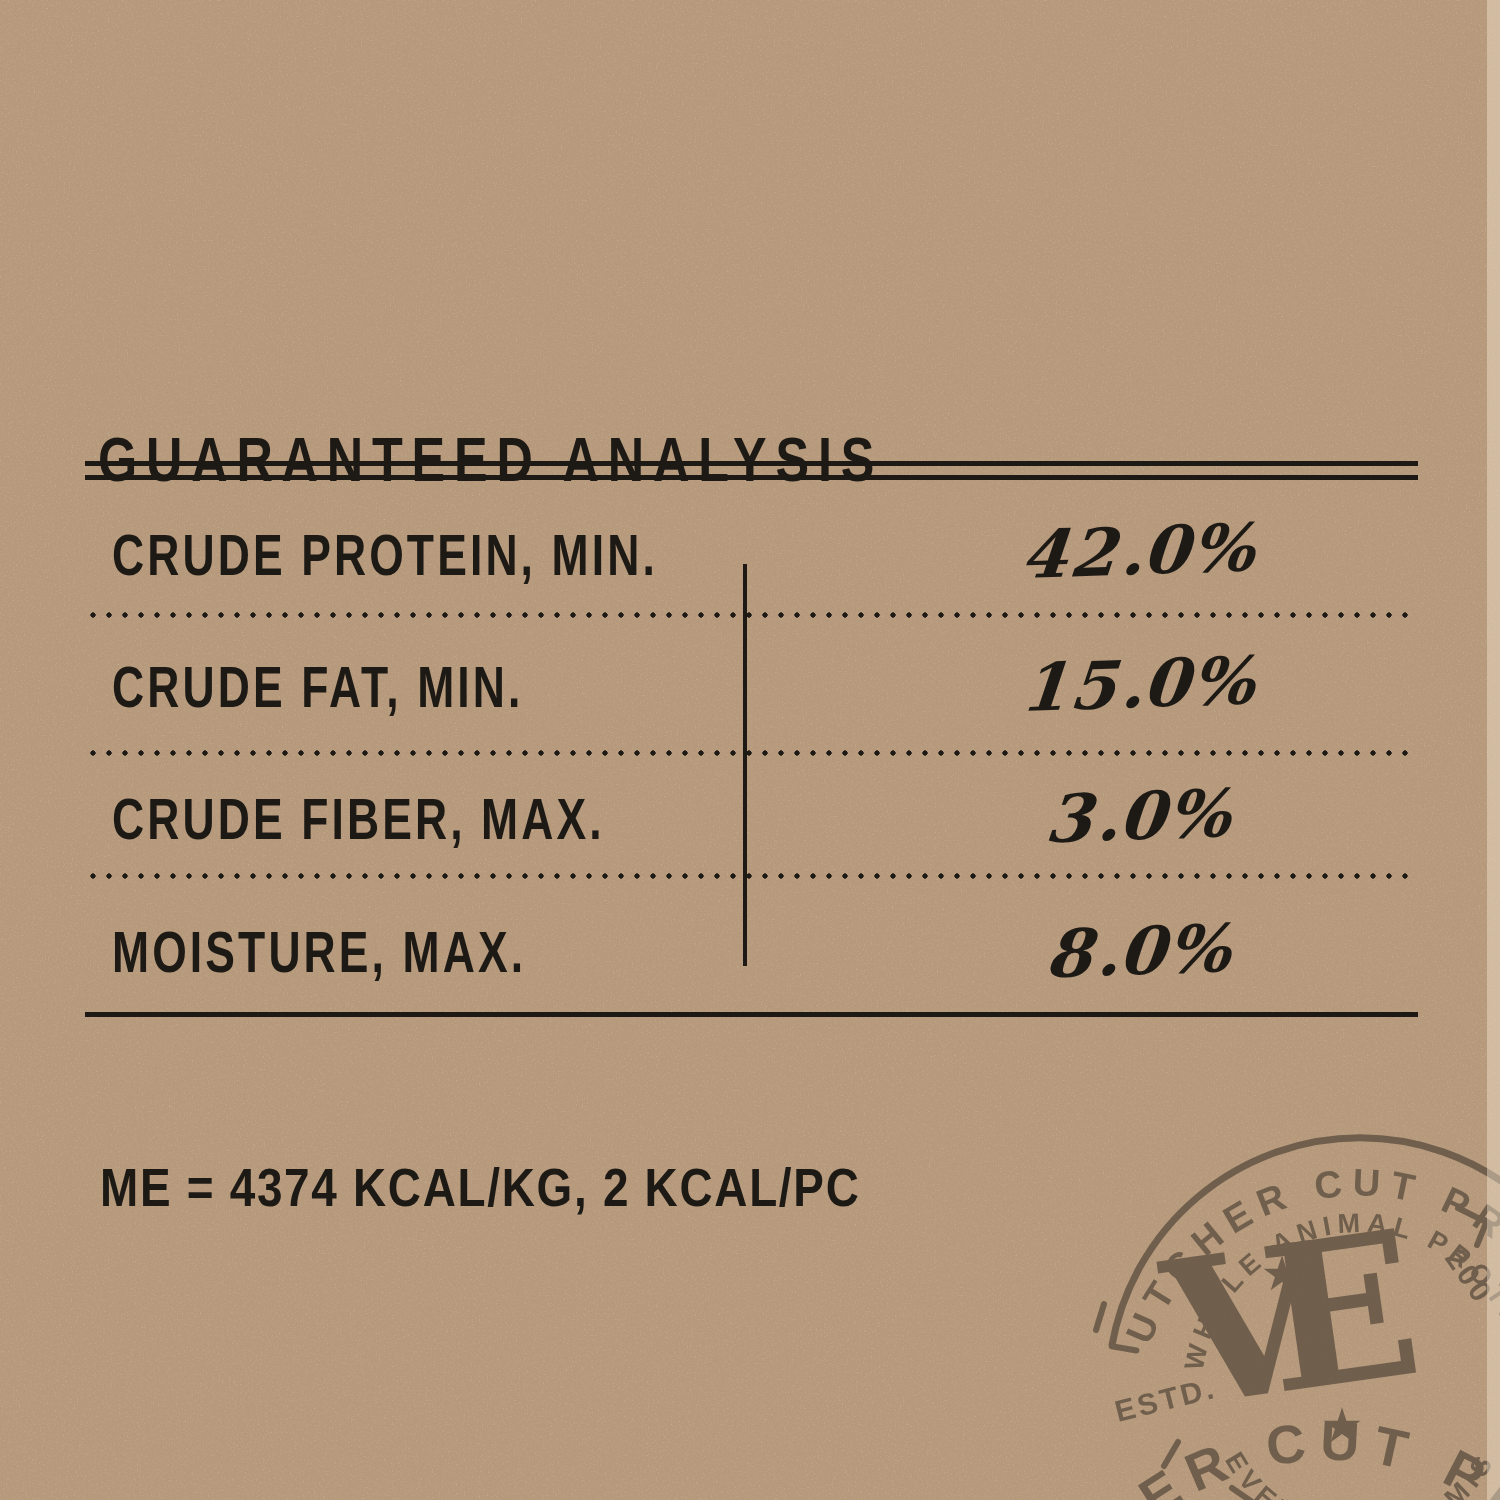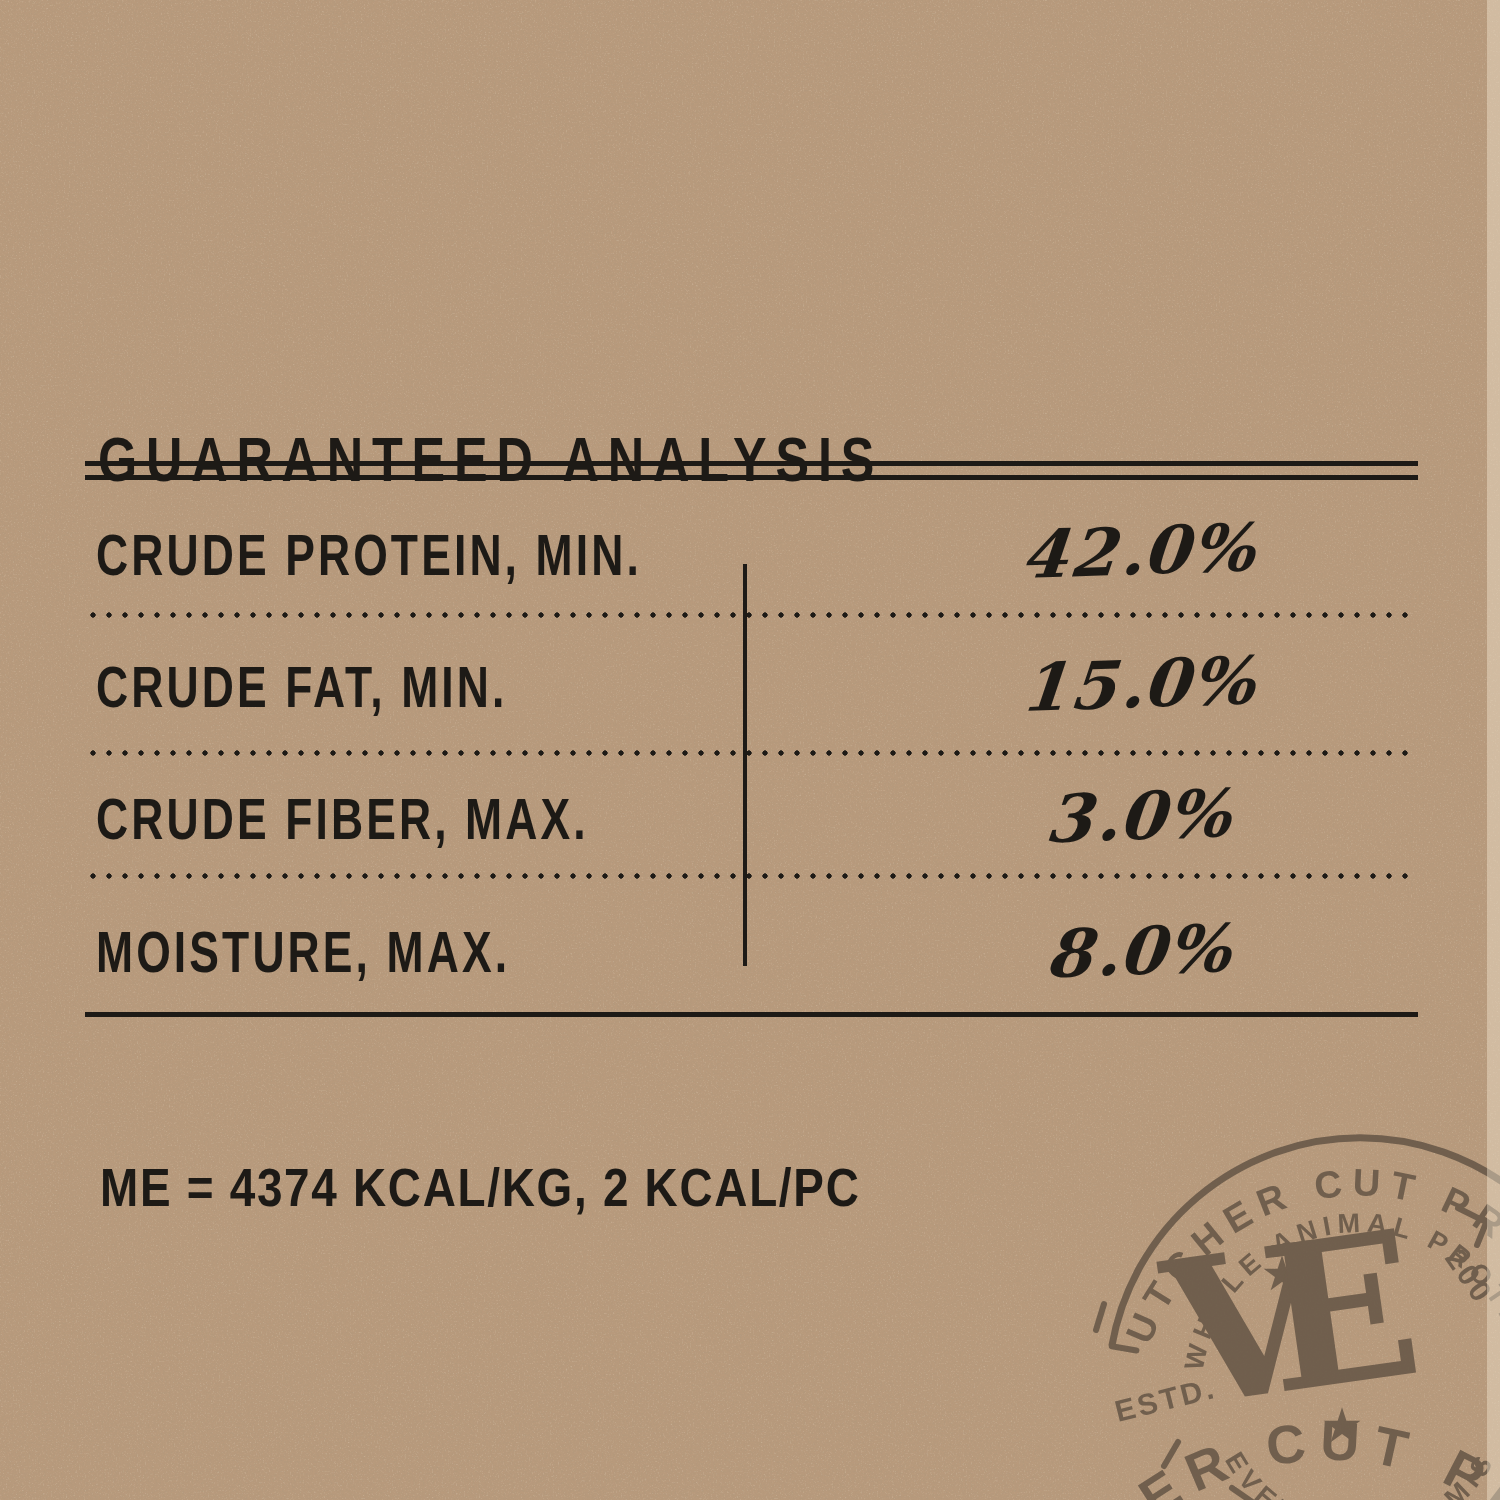--- a/index.html
+++ b/index.html
@@ -21,21 +21,21 @@
     font-size:48px; line-height:74px; letter-spacing:0.5px; }
   .ing-head { font-size:61px; font-weight:bold; letter-spacing:2px;
     display:inline-block; transform:scaleX(0.85); transform-origin:0 68%; margin-right:6px; }
 
   
   .ga-title { position:absolute; left:98px; top:382px; font-size:63px; font-weight:bold;
     letter-spacing:11px; white-space:nowrap;margin-top:41px; }
   .double-rule { position:absolute; left:85px; top:461px; width:1333px; height:19px;
     border-top:5px solid #1d1a16; border-bottom:5px solid #1d1a16; box-sizing:border-box; }
 
-  .row { position:absolute; left:96px; white-space:nowrap; }
+  .row { position:absolute; left:112px; white-space:nowrap; }
   .row-label { font-size:57px; font-weight:bold; letter-spacing:4px;
     display:inline-block; transform:scaleX(0.78); transform-origin:0 60%; }
   .val { position:absolute; left:980px; width:330px; text-align:center; }
   .val-inner { display:inline-block; font-family:"DejaVu Serif", serif; font-style:italic;
     font-weight:700; font-size:66px; transform:skewX(-10deg) rotate(-2deg); letter-spacing:2px; }
 
   .dotted { position:absolute; left:85px; width:1332px; height:6px;
     background-image:radial-gradient(circle, #1d1a16 2.4px, rgba(0,0,0,0) 2.9px);
     background-size:16px 6px; background-repeat:repeat-x; }
   .vdivider { position:absolute; left:743px; top:564px; width:4px; height:402px; background:#1d1a16; }

